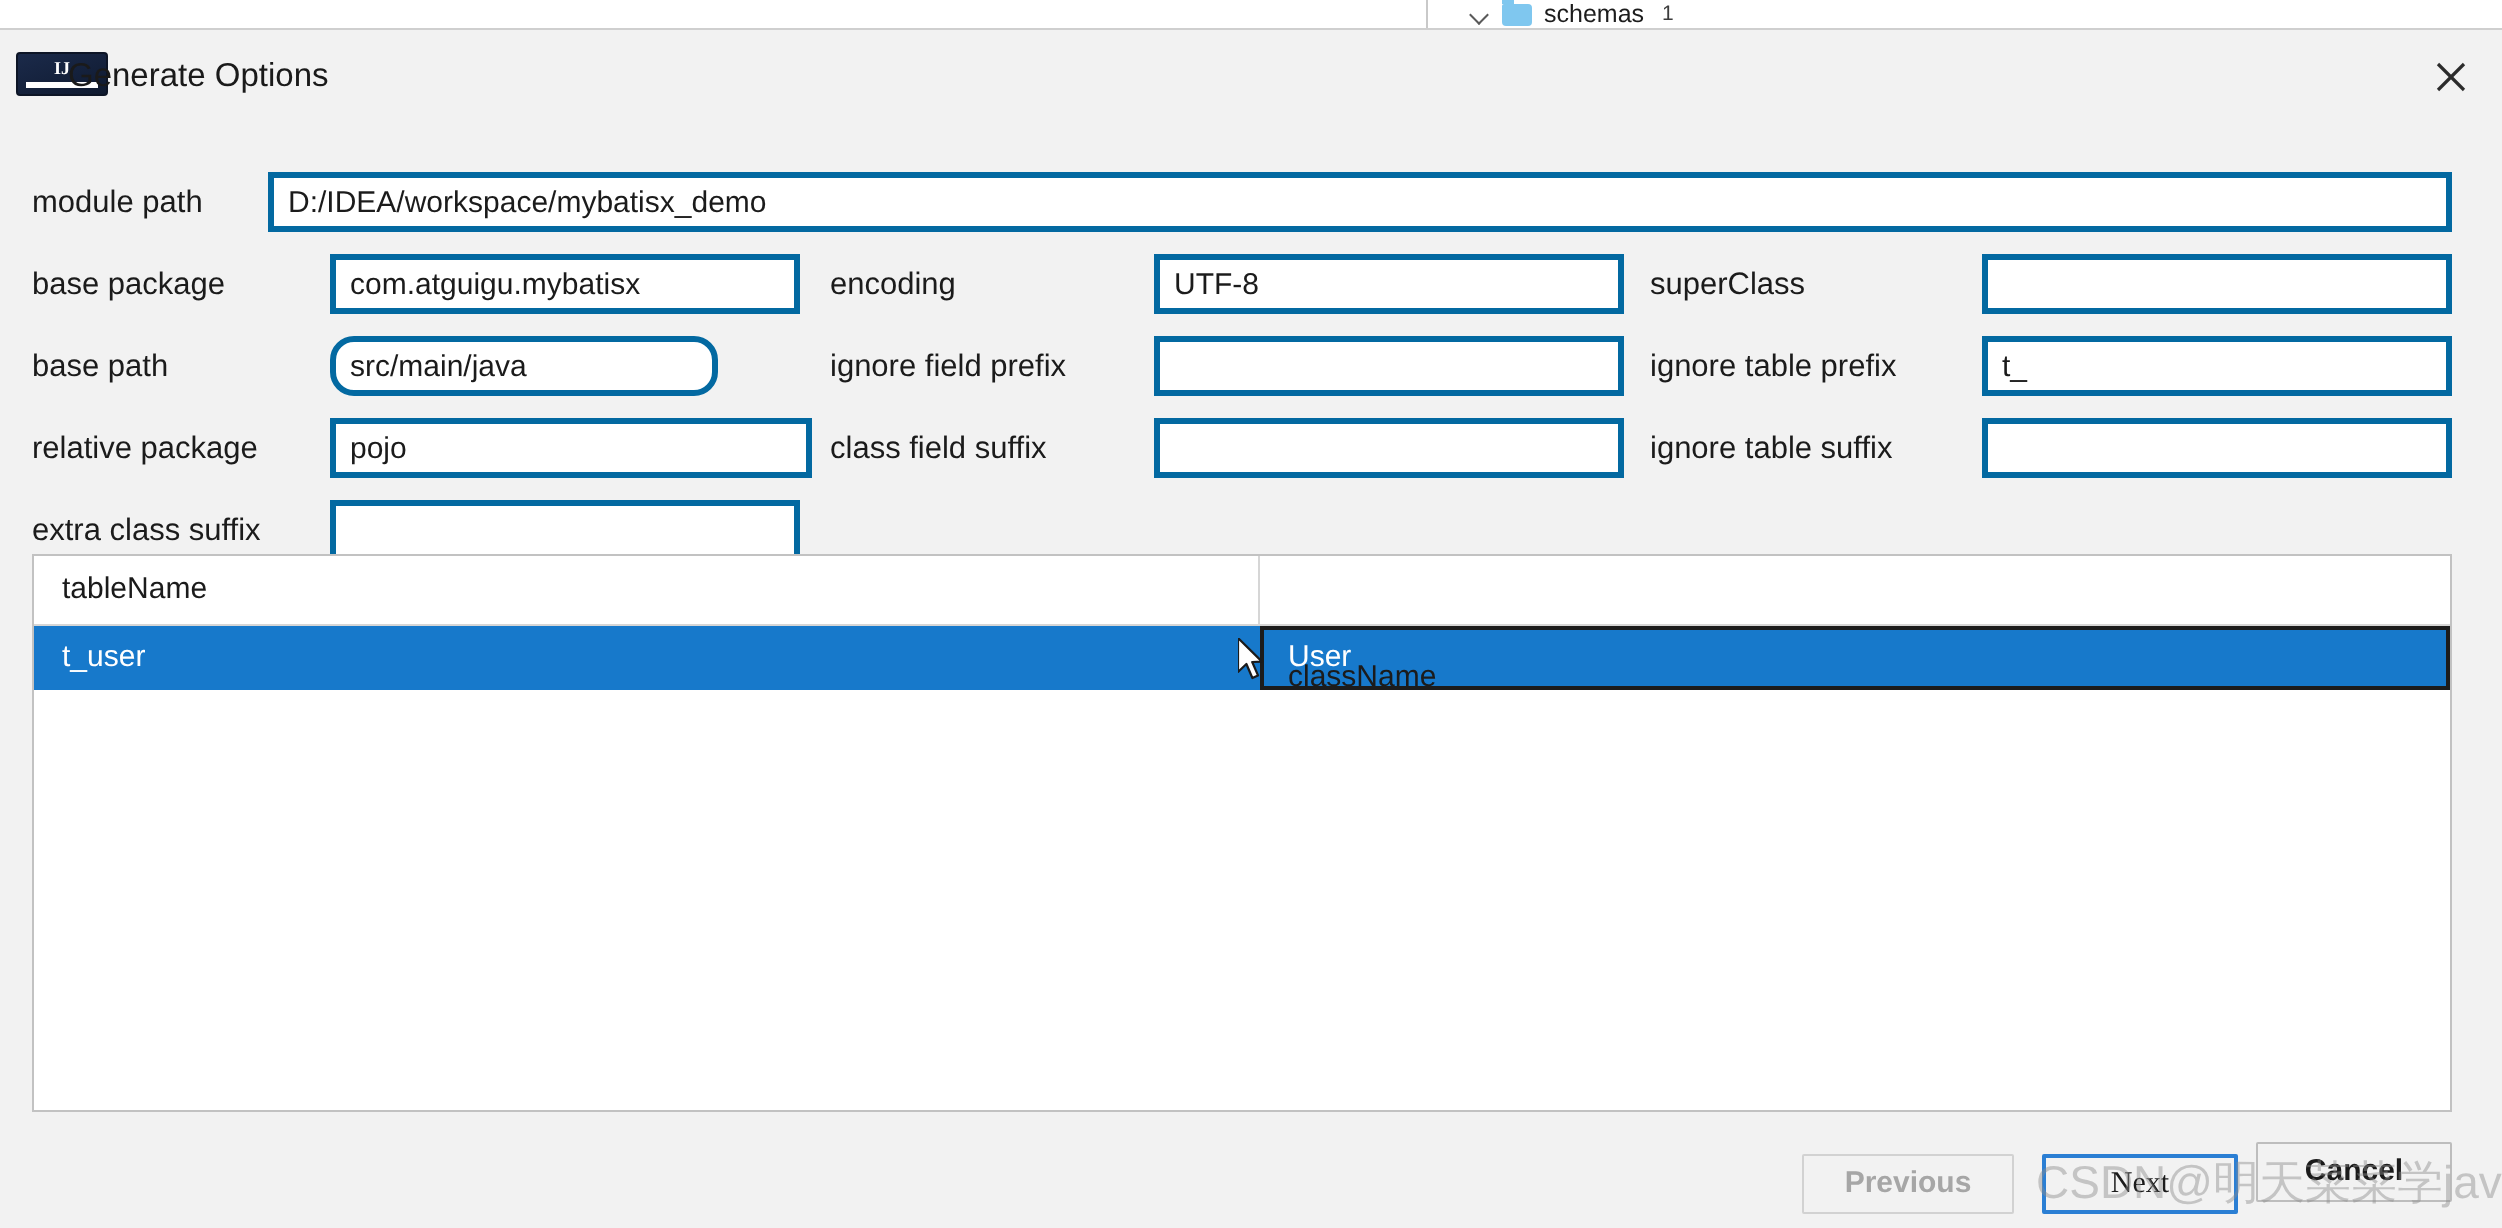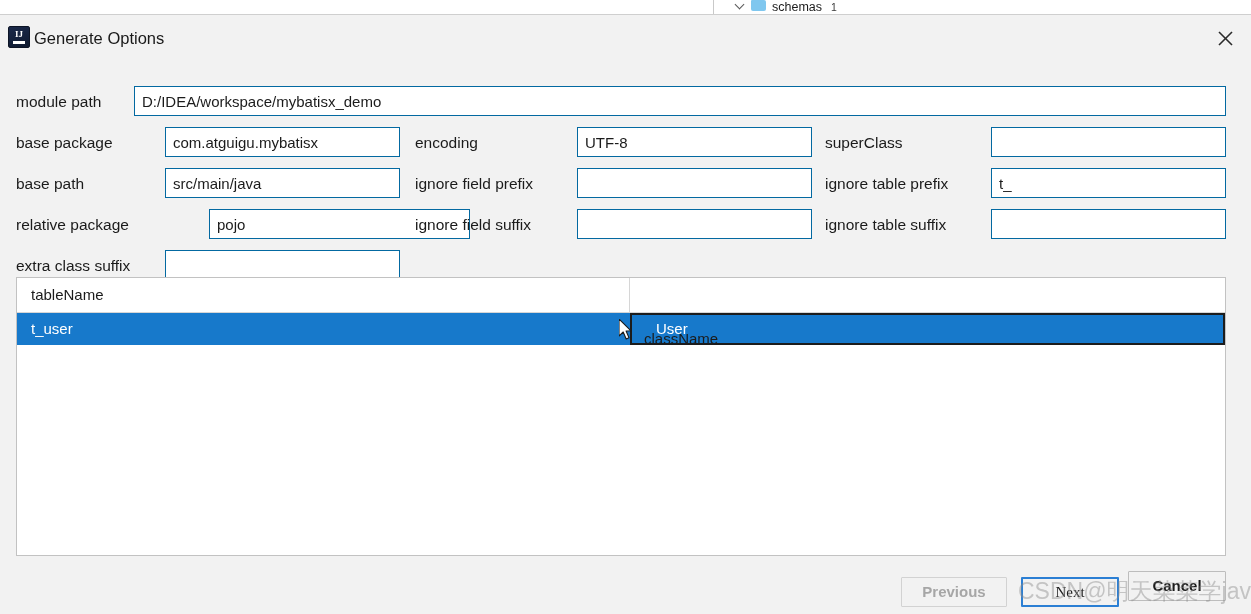--- a/index.html
+++ b/index.html
@@ -23,20 +23,21 @@
     height: 14px;
     background: #ffffff;
     overflow: hidden;
   }
   .tree-row {
     position: absolute;
     left: 713px;
     top: 0px;
     height: 14px;
     display: flex;
+    align-items: center;
     gap: 6px;
     white-space: nowrap;
   }
   .tree-guide {
     width: 1px;
     height: 14px;
     background: #c9c9c9;
     margin-right: 16px;
   }
   .chevron-down {
@@ -97,21 +98,21 @@
   .titlebar {
     position: absolute;
     left: 0; top: 0;
     width: 1251px;
     height: 44px;
   }
   .title-icon {
     position: absolute;
     left: 8px;
     top: 11px;
-    width: 22px;
+    width: 46px;
     height: 22px;
     background: linear-gradient(160deg, #1b2a4a 0%, #0f1a30 100%);
     border: 1px solid #0d1526;
     box-sizing: border-box;
     border-radius: 2px;
   }
   .title-icon .ij {
     position: absolute;
     left: 0; right: 0;
     top: 2px;
@@ -164,21 +165,21 @@
     position: absolute;
     font-size: 15.5px;
     color: #1b1b1b;
     line-height: 20px;
     white-space: nowrap;
   }
   .field-input {
     position: absolute;
     box-sizing: border-box;
     background: #ffffff;
-    border: 1px solid #0369a1;
+    border: 3px solid #0369a1;
     font-family: "Liberation Sans", sans-serif;
     font-size: 15px;
     color: #1b1b1b;
     padding: 0 7px;
     height: 30px;
     line-height: 28px;
     outline: none;
   }
 
   
@@ -222,21 +223,21 @@
     padding-left: 14px;
     box-sizing: border-box;
     white-space: nowrap;
   }
   .td-table { width: 613px; }
   .td-class {
     flex: 1;
     border: 2px solid #1c1c1c;
     border-left: 2px solid #1c1c1c;
     line-height: 28px;
-    padding-left: 24px;
+    padding-left: 12px;
   }
   .table-body-empty {
     height: 211px;
     background: #ffffff;
   }
 
   
   .footer {
     position: absolute;
     left: 0;
@@ -331,32 +332,32 @@
     <label class="field-label" style="left:16px; top:74px;">base package</label>
     <input class="field-input" style="left: 165px; top: 68px; width: 235px;" value="com.atguigu.mybatisx">
 
     <label class="field-label" style="left:415px; top:74px;">encoding</label>
     <input class="field-input" style="left: 577px; top: 68px; width: 235px;" value="UTF-8">
 
     <label class="field-label" style="left:825px; top:74px;">superClass</label>
     <input class="field-input" style="left: 991px; top: 68px; width: 235px;" value="">
 
     <label class="field-label" style="left:16px; top:115px;">base path</label>
-    <input class="field-input" style="left: 165px; top: 109px; width: 235px;" value="src/main/java">
+    <input class="field-input" style="left: 165px; top: 109px; width: 194px; border-radius: 12px;" value="src/main/java">
 
     <label class="field-label" style="left:415px; top:115px;">ignore field prefix</label>
     <input class="field-input" style="left: 577px; top: 109px; width: 235px;" value="">
 
     <label class="field-label" style="left:825px; top:115px;">ignore table prefix</label>
     <input class="field-input" style="left: 991px; top: 109px; width: 235px;" value="t_">
 
     <label class="field-label" style="left:16px; top:156px;">relative package</label>
-    <input class="field-input" style="left: 165px; top: 150px; width: 261px; margin-left: 44px;" value="pojo">
-
-    <label class="field-label" style="left:415px; top:156px;">ignore field suffix</label>
+    <input class="field-input" style="left: 165px; top: 150px; width: 241px;" value="pojo">
+
+    <label class="field-label" style="left:415px; top:156px;">class field suffix</label>
     <input class="field-input" style="left: 577px; top: 150px; width: 235px;" value="">
 
     <label class="field-label" style="left:825px; top:156px;">ignore table suffix</label>
     <input class="field-input" style="left: 991px; top: 150px; width: 235px;" value="">
 
     <label class="field-label" style="left:16px; top:197px;">extra class suffix</label>
     <input class="field-input" style="left: 165px; top: 191px; width: 235px;" value="">
   </div>
 
   <div class="table-panel">

